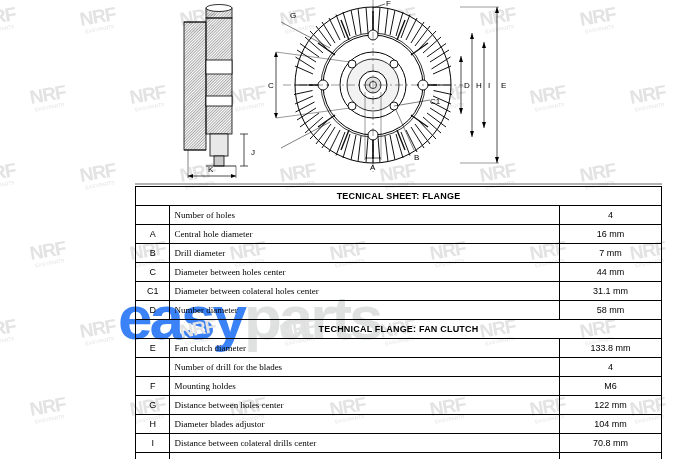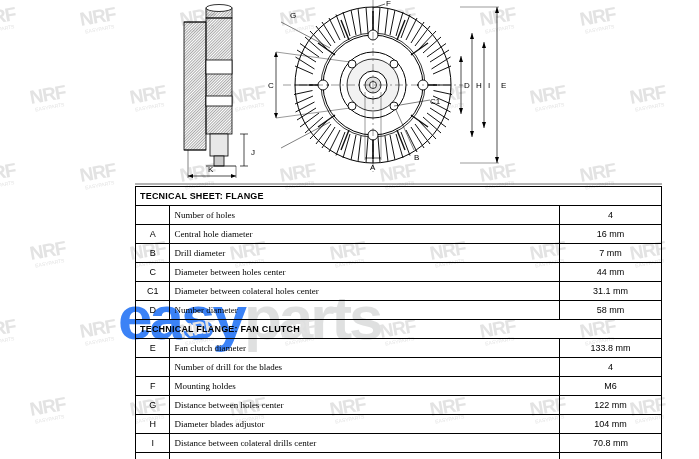--- a/index.html
+++ b/index.html
@@ -94,21 +94,21 @@
     width: 395px;
     text-align: left;
     padding-left: 8px;
     font-family: Liberation Serif, serif;
   }
   td.col-val {
     width: 96px;
     text-align: center;
   }
   tr.header-row td {
-    text-align: left;
+    text-align: center;
     font-weight: bold;
     letter-spacing: 0.2px;
     margin-top: 31px;
   }
 </style>
 </head>
 <body>
 
 <div id="page">
 

